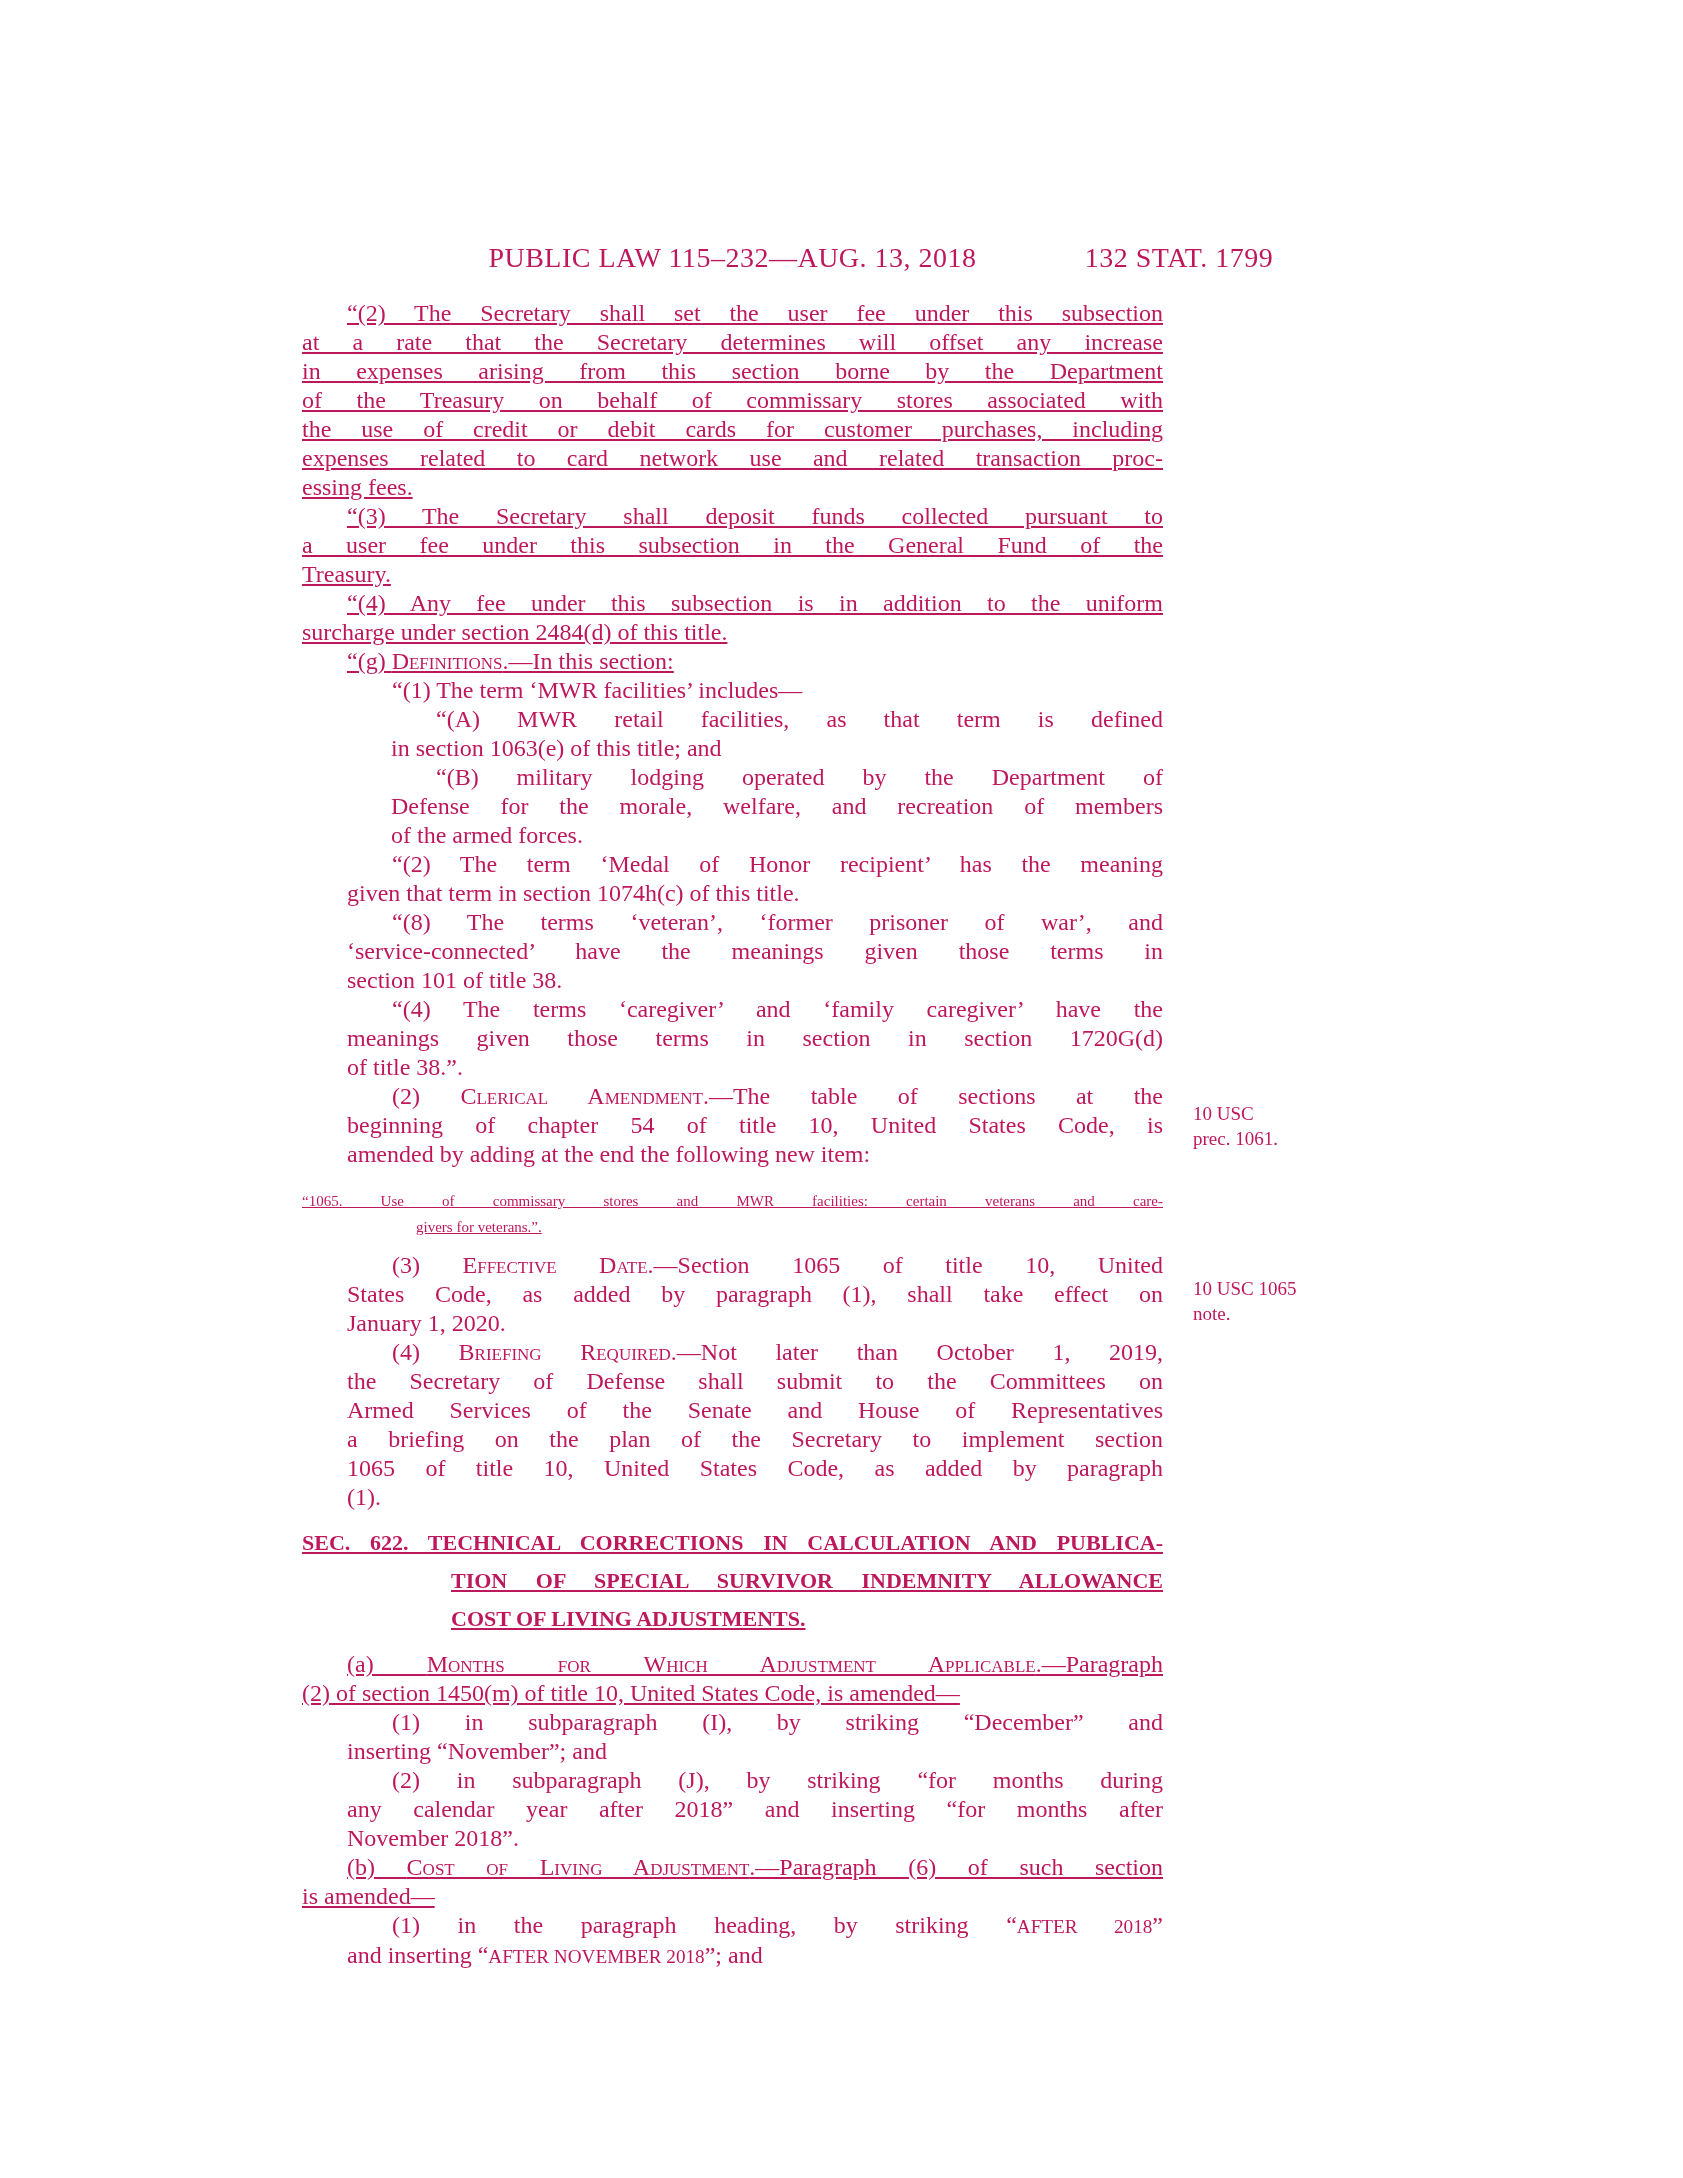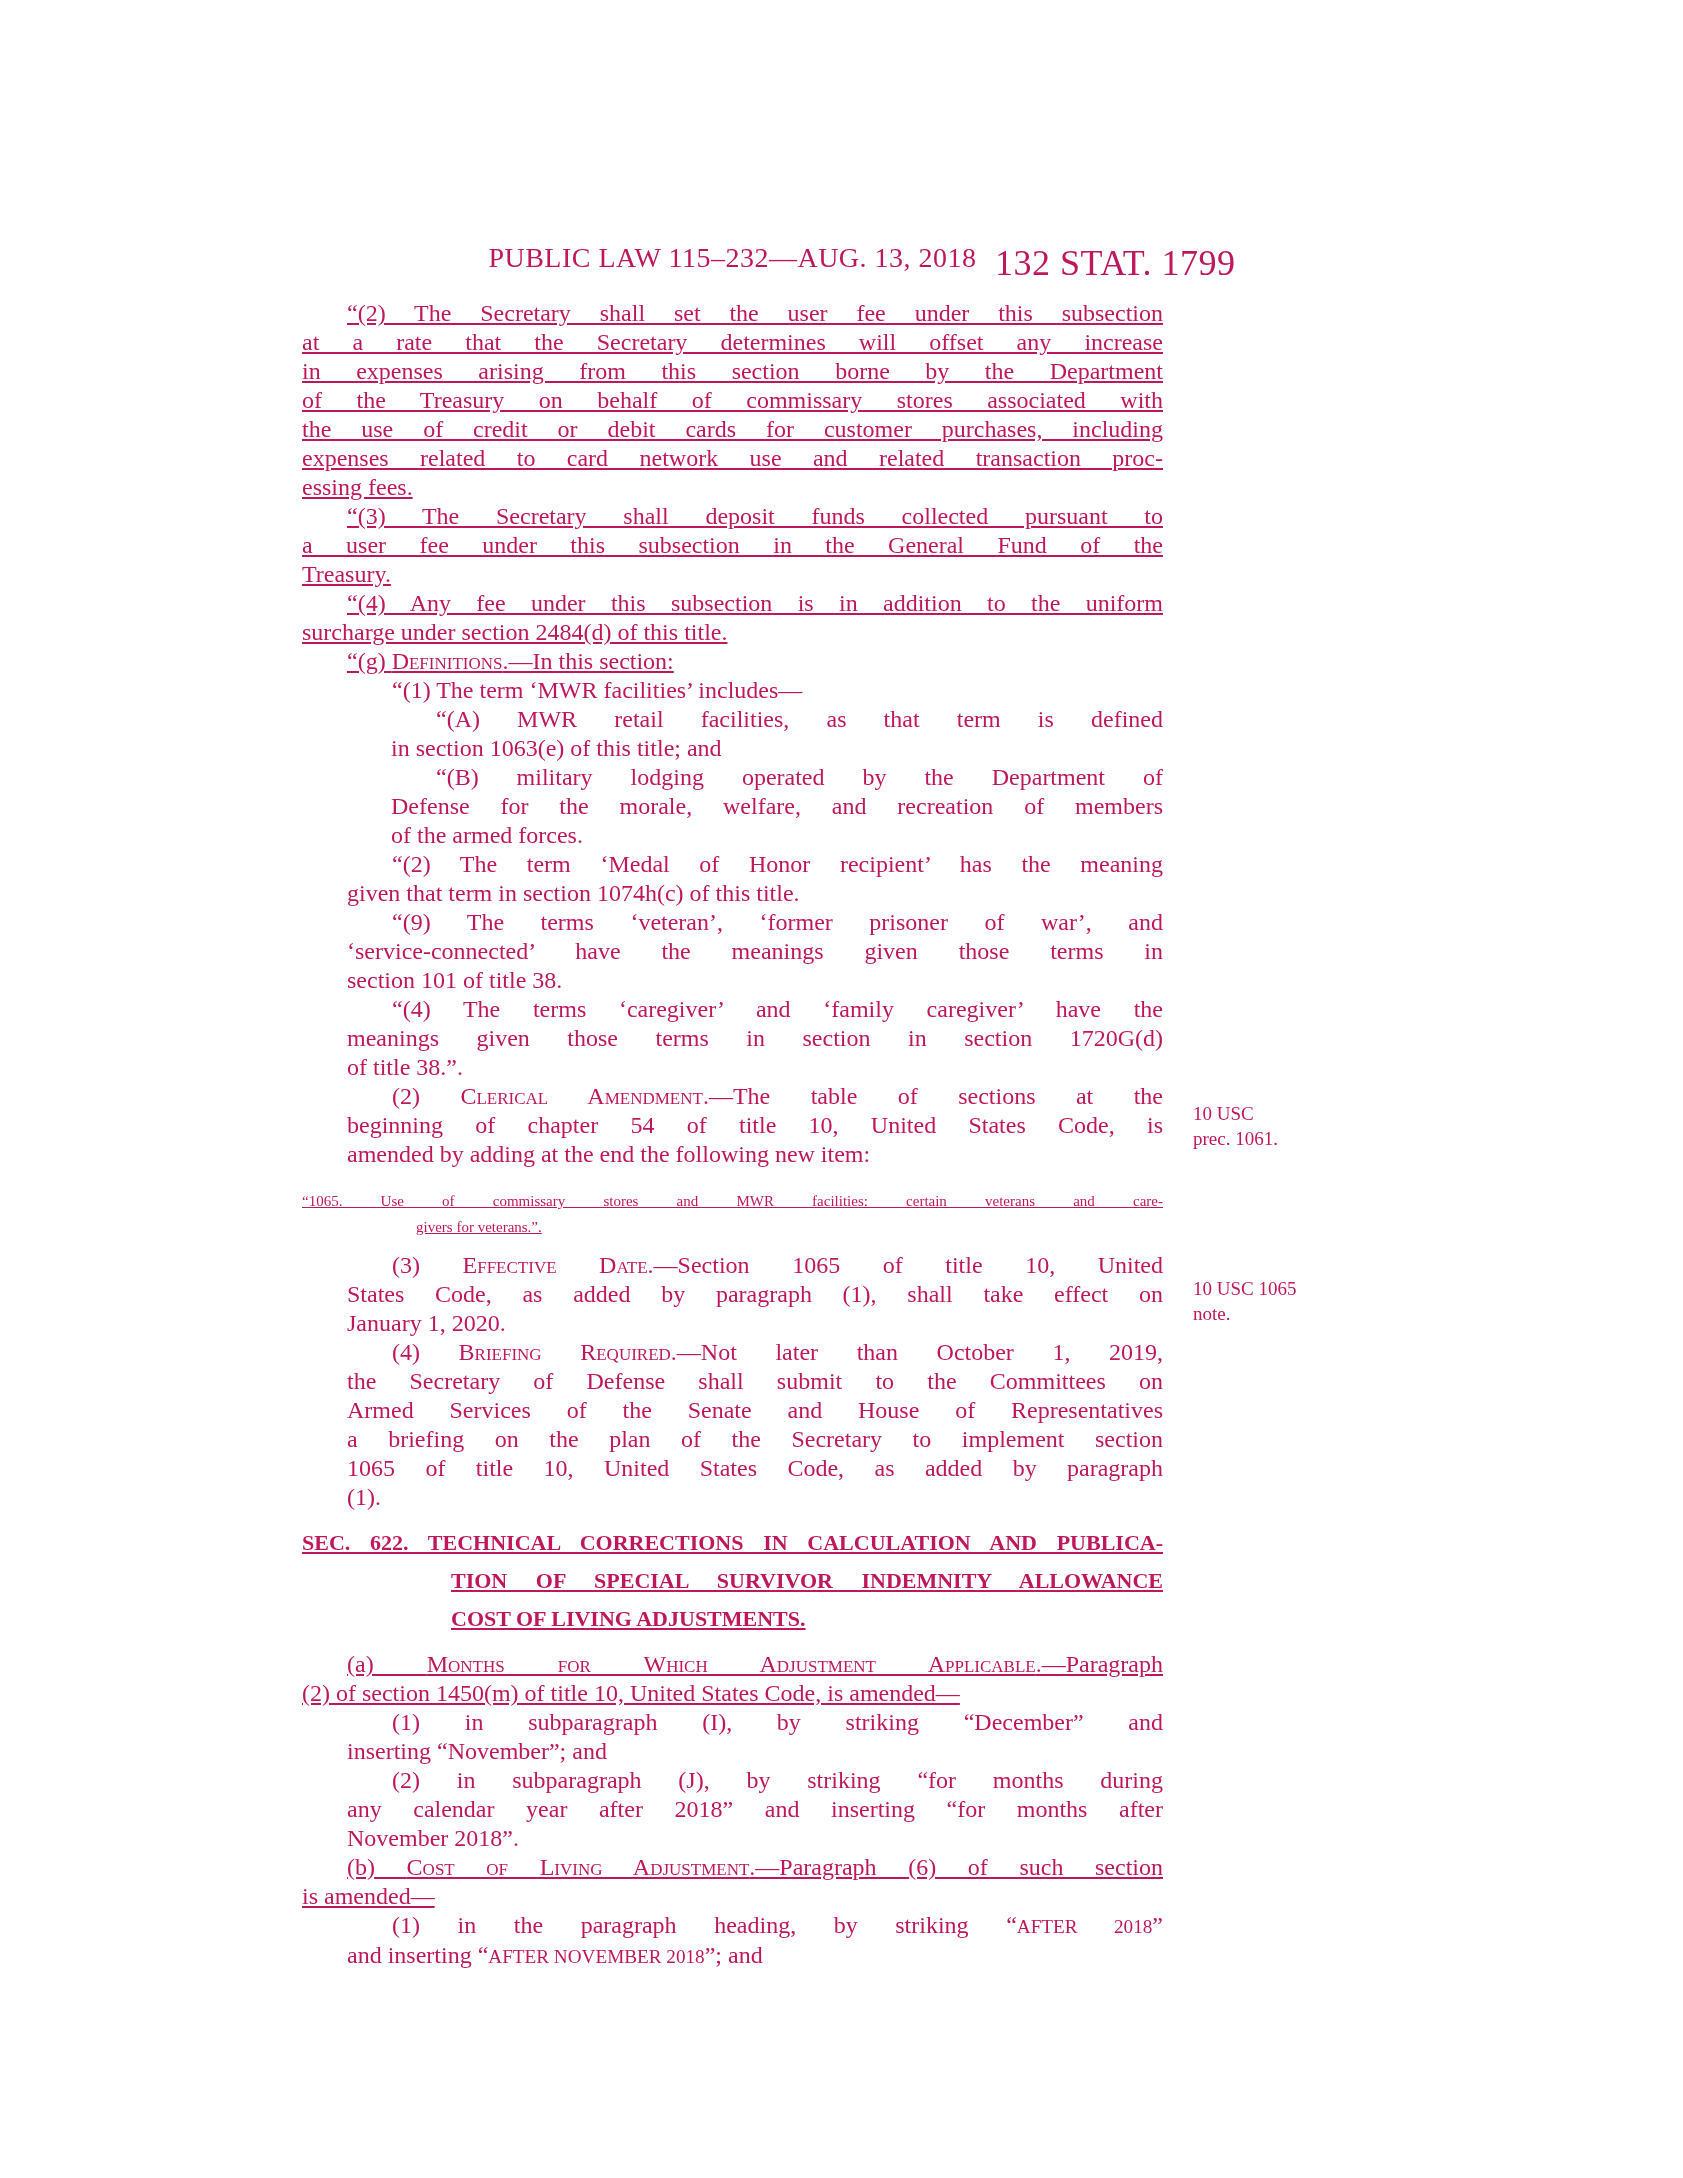--- a/index.html
+++ b/index.html
@@ -16,21 +16,21 @@
     font-family: "Liberation Serif", "DejaVu Serif", serif;
   }
   
   .hdr-law {
     position: absolute; top: 242px; left: 302px; width: 861px;
     text-align: center; font-size: 28px; letter-spacing: 0.5px;
     white-space: nowrap;
   }
   .hdr-stat {
     position: absolute; top: 242px; left: 995px; width: 368px;
-    text-align: left; font-size: 36px; letter-spacing: 0.5px;
+    text-align: center; font-size: 28px; letter-spacing: 0.5px;
     white-space: nowrap;
   }
   
   .content {
     position: absolute; left: 302px; top: 299px; width: 861px;
     font-size: 24px; line-height: 29px;
   }
   .para { margin: 0; }
   .para.i0 { padding-left: 0; text-decoration: underline; }
   .para.i1 { padding-left: 45px; }
@@ -111,21 +111,21 @@
       <div class="para body i2">
         <div class="line first"><span>“(B) military lodging operated by the Department of</span></div>
         <div class="line"><span>Defense for the morale, welfare, and recreation of members</span></div>
         <div class="line last"><span>of the armed forces.</span></div>
       </div>
       <div class="para body i1">
         <div class="line first"><span>“(2) The term ‘Medal of Honor recipient’ has the meaning</span></div>
         <div class="line last"><span>given that term in section 1074h(c) of this title.</span></div>
       </div>
       <div class="para body i1">
-        <div class="line first"><span>“(9) The terms ‘veteran’, ‘former prisoner of war’, and</span></div>
+        <div class="line first"><span>“(8) The terms ‘veteran’, ‘former prisoner of war’, and</span></div>
         <div class="line"><span>‘service-connected’ have the meanings given those terms in</span></div>
         <div class="line last"><span>section 101 of title 38.</span></div>
       </div>
       <div class="para body i1">
         <div class="line first"><span>“(4) The terms ‘caregiver’ and ‘family caregiver’ have the</span></div>
         <div class="line"><span>meanings given those terms in section in section 1720G(d)</span></div>
         <div class="line last"><span>of title 38.”.</span></div>
       </div>
       <div class="para body i1">
         <div class="line first"><span>(2) </span><span class="sc">Clerical Amendment</span><span>.—The table of sections at the</span></div>

